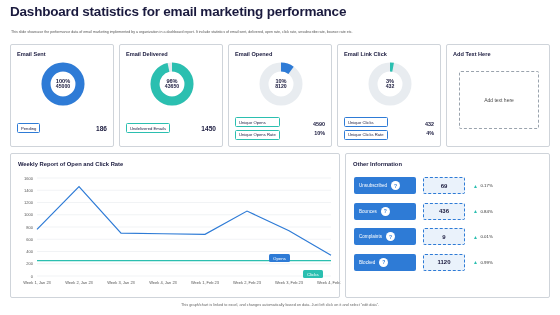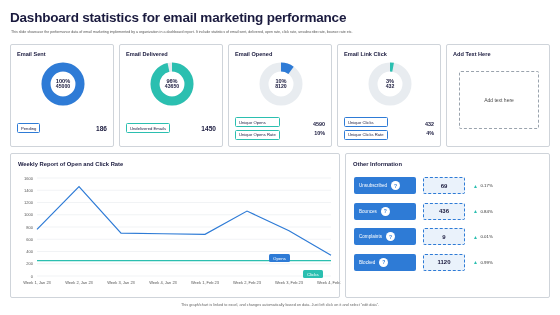--- a/index.html
+++ b/index.html
@@ -4,21 +4,21 @@
 <style>
   * { box-sizing: border-box; margin: 0; padding: 0; }
   body {
     width: 560px; height: 315px;
     background: #ffffff;
     font-family: "Liberation Sans", sans-serif;
     overflow: hidden;
     position: relative;
   }
   .title {
-    position: absolute; left: 10px; top: 10px;
+    position: absolute; left: 10px; top: 4px;
     font-size: 13.5px; font-weight: bold; color: #1a1a3e;
     letter-spacing: -0.2px;
   }
   .subtitle {
     position: absolute; left: 11px; top: 30px; width: 538px;
     font-size: 3.6px; color: #555; line-height: 1.35;
   }
   .footer {
     position: absolute; left: 0; top: 303px; width: 560px;
     text-align: center; font-size: 3.8px; color: #666;

